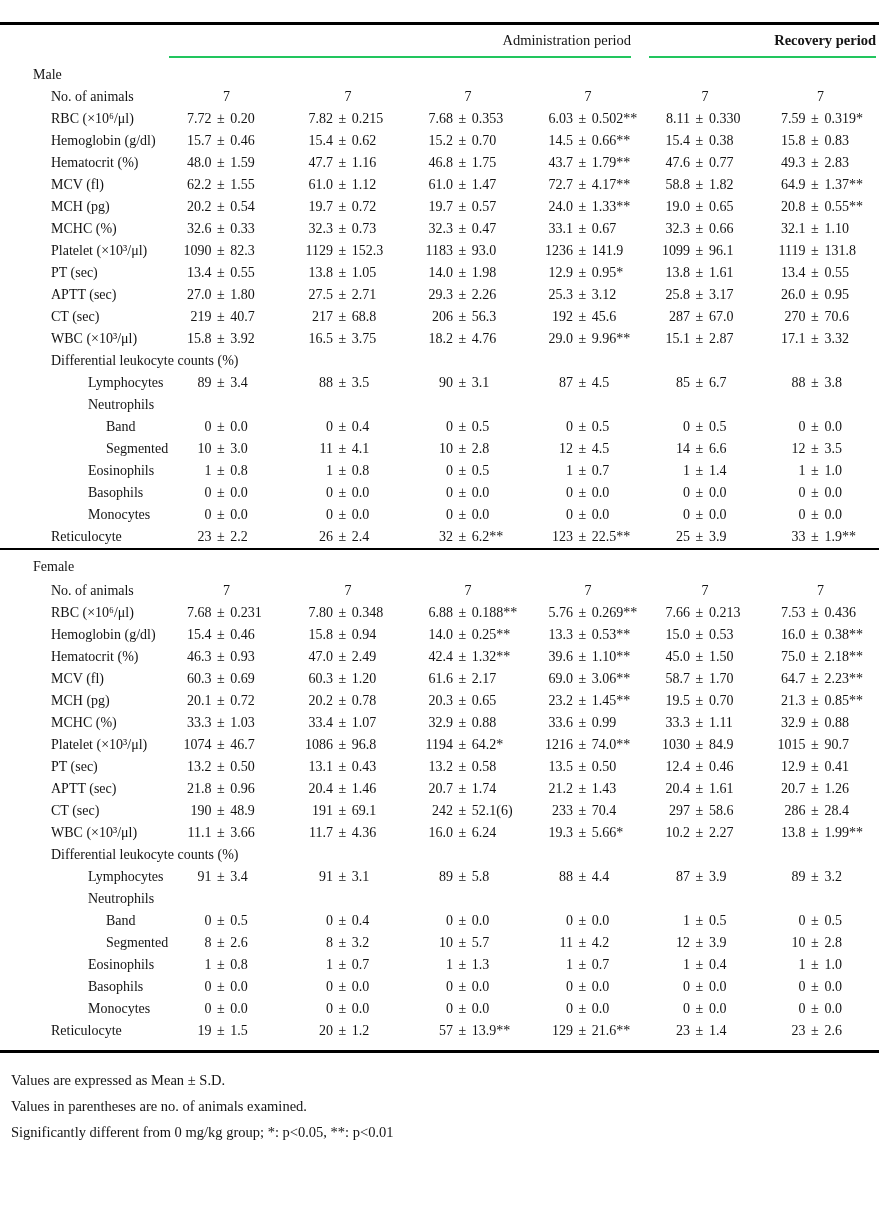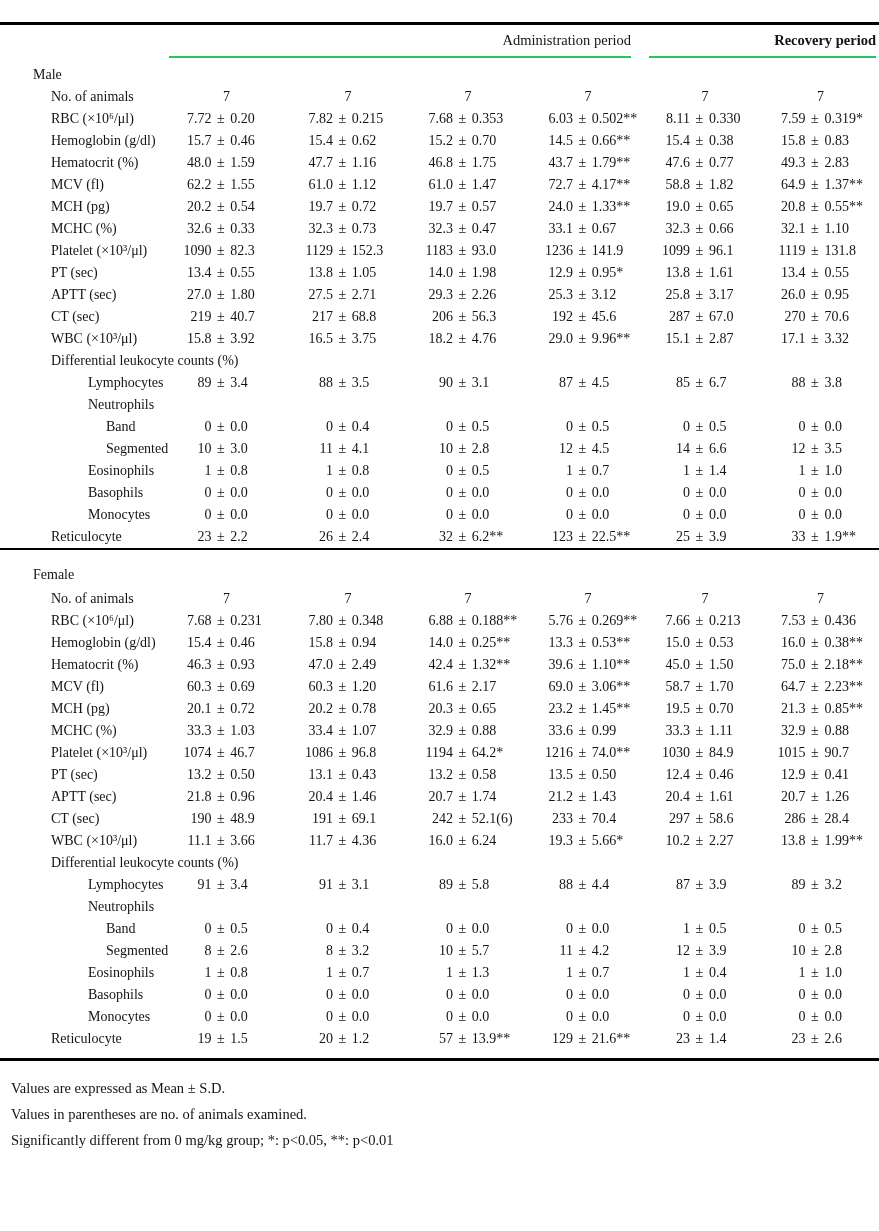--- a/index.html
+++ b/index.html
@@ -34,21 +34,21 @@
   tr.dose-row th {
     font-size: 14.5px; text-align: center;
     padding: 10px 0 12px 0;
     border-bottom: 3px solid #000;
     white-space: nowrap;
   }
   th.item-head { text-align: left; padding-left: 14px; vertical-align: bottom; }
 
   tbody td { font-size: 14px; height: 22px; padding: 0; white-space: nowrap; overflow: visible; }
   tr.section-row td { padding-left: 33px; padding-top: 5px; }
-  tr.section-sep td { border-top: 2px solid #000; padding-top: 12px; height: 26px; }
+  tr.section-sep td { border-top: 2px solid #000; padding-top: 4px; height: 26px; }
   tr.last-row td { padding-bottom: 8px; }
   td.item.ind1 { padding-left: 51px; }
   td.item.ind2 { padding-left: 88px; }
   td.item.ind3 { padding-left: 106px; }
   td.val { text-align: center; }
   .mean { display: inline-block; width: 2.5em; text-align: right; }
   .pm   { display: inline-block; width: 1.35em; text-align: center; }
   .sd   { display: inline-block; width: 3.3em; text-align: left; }
 
   

